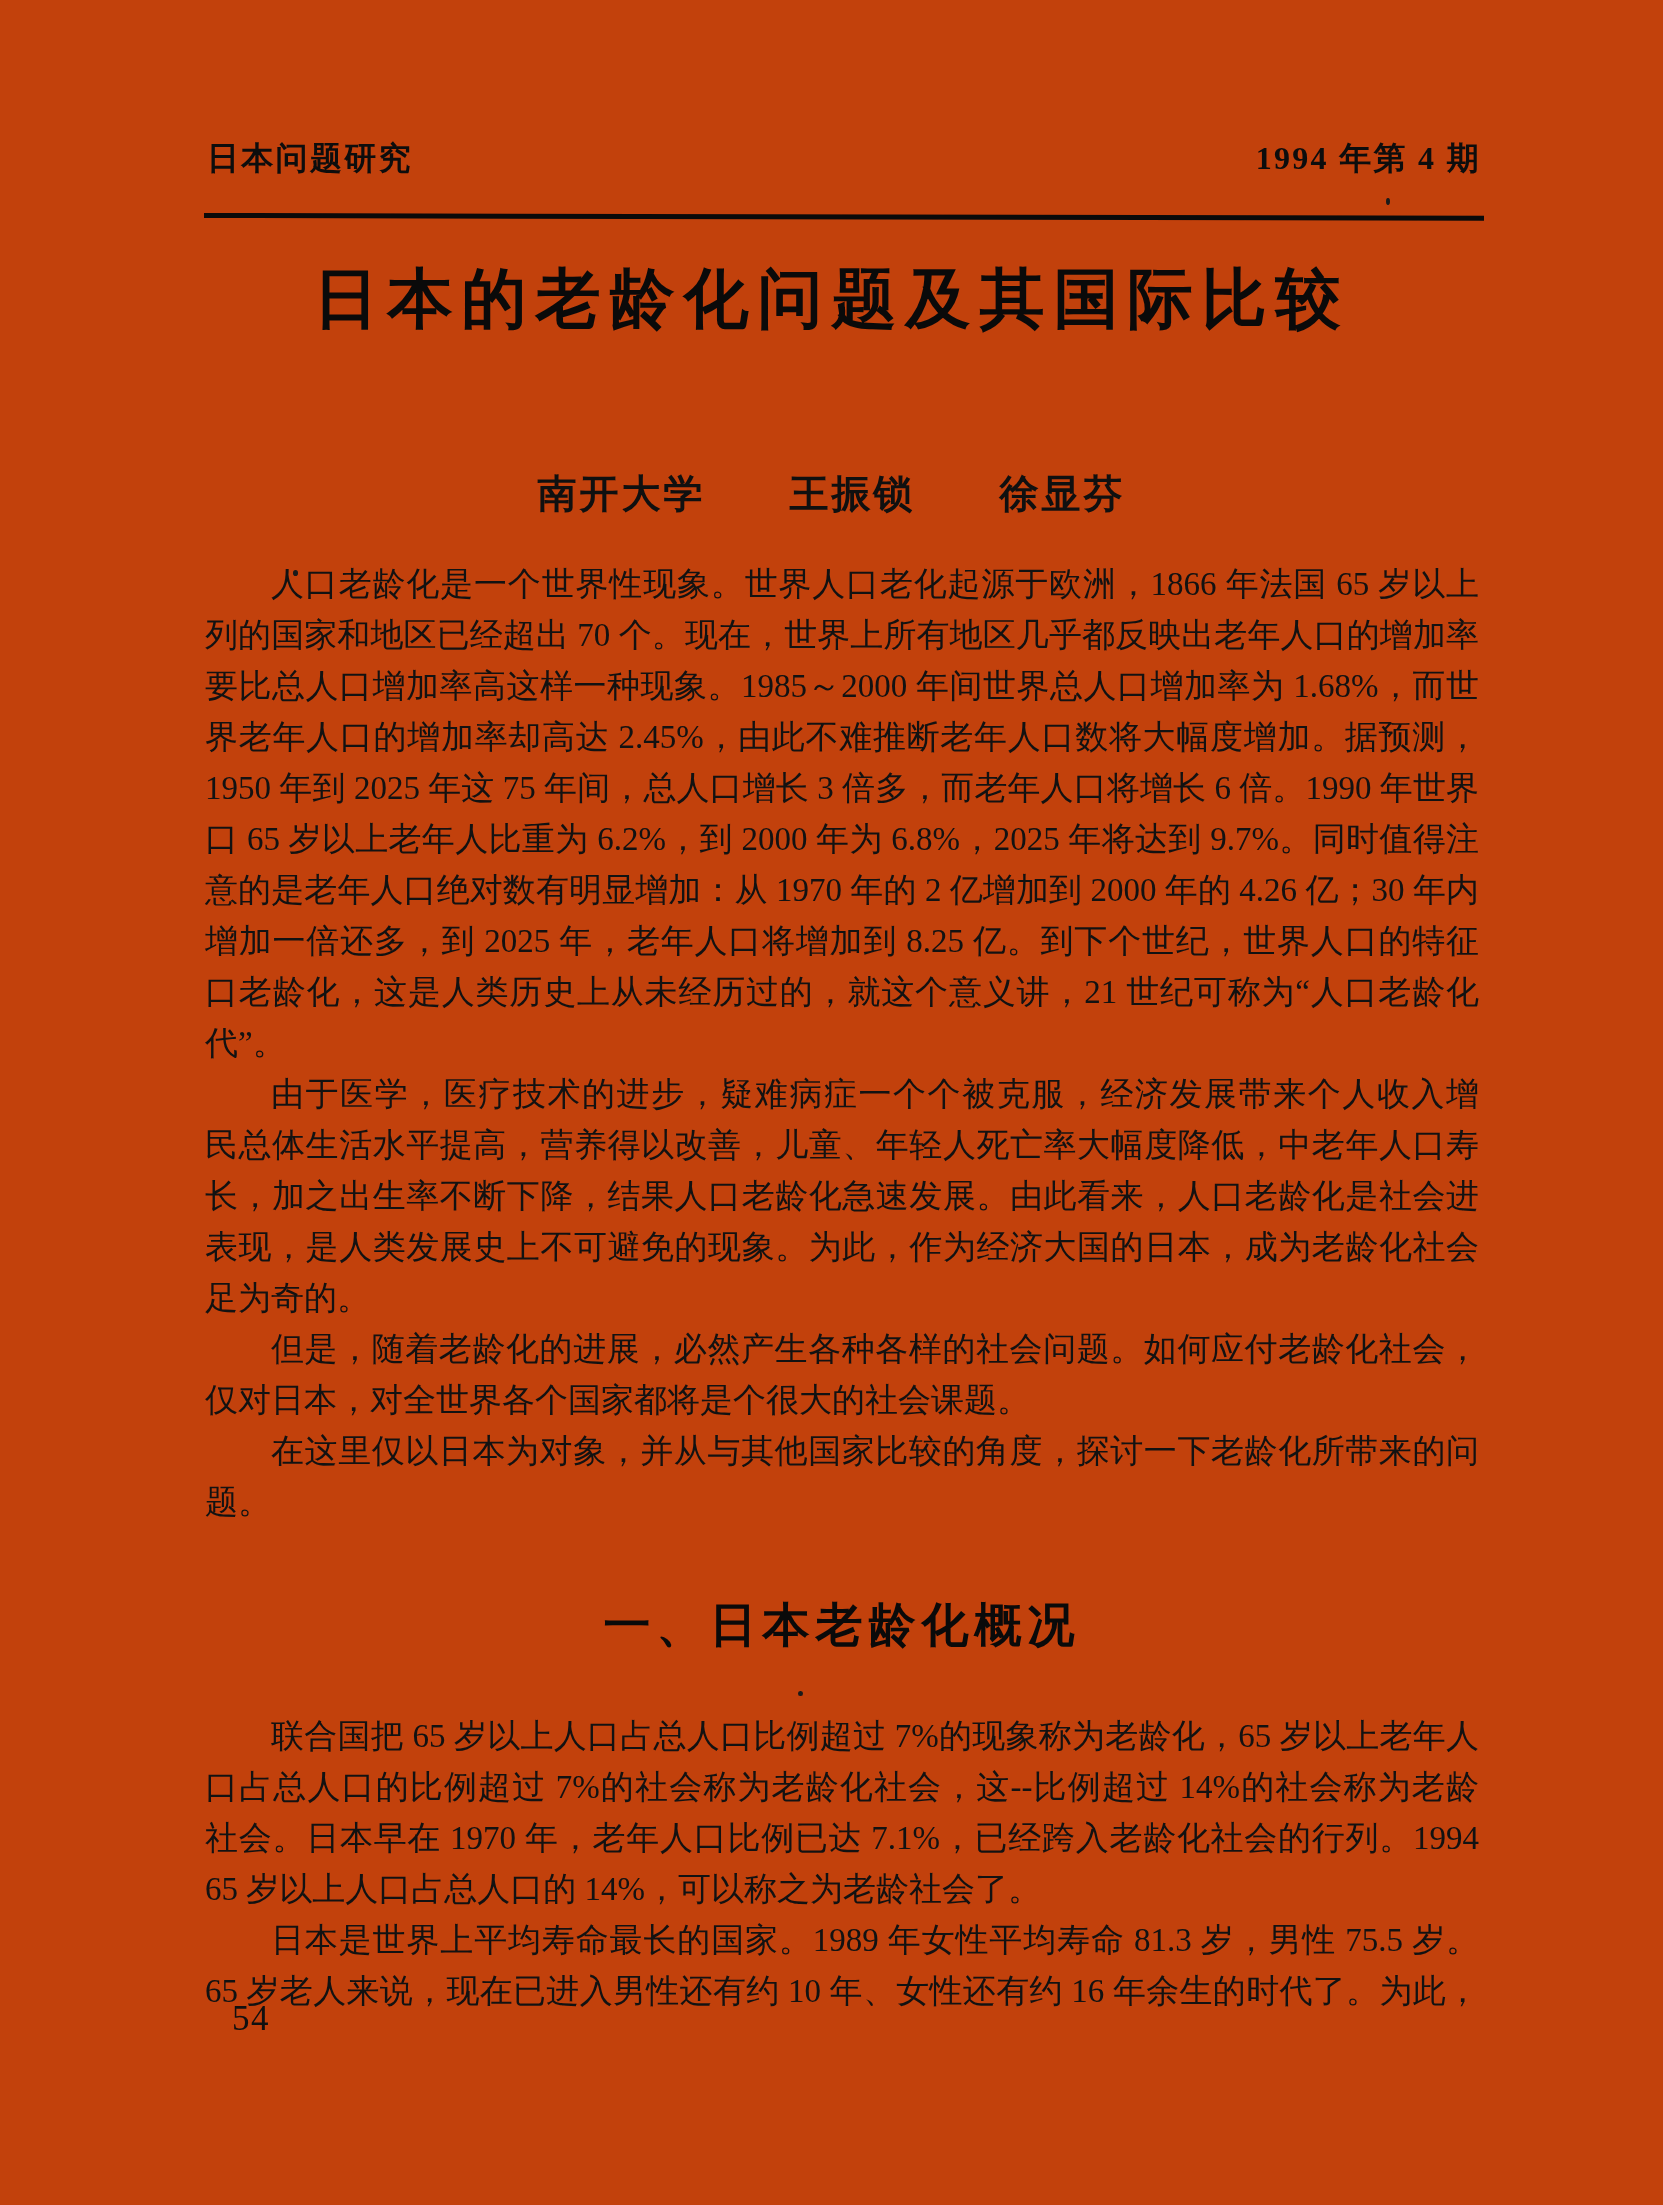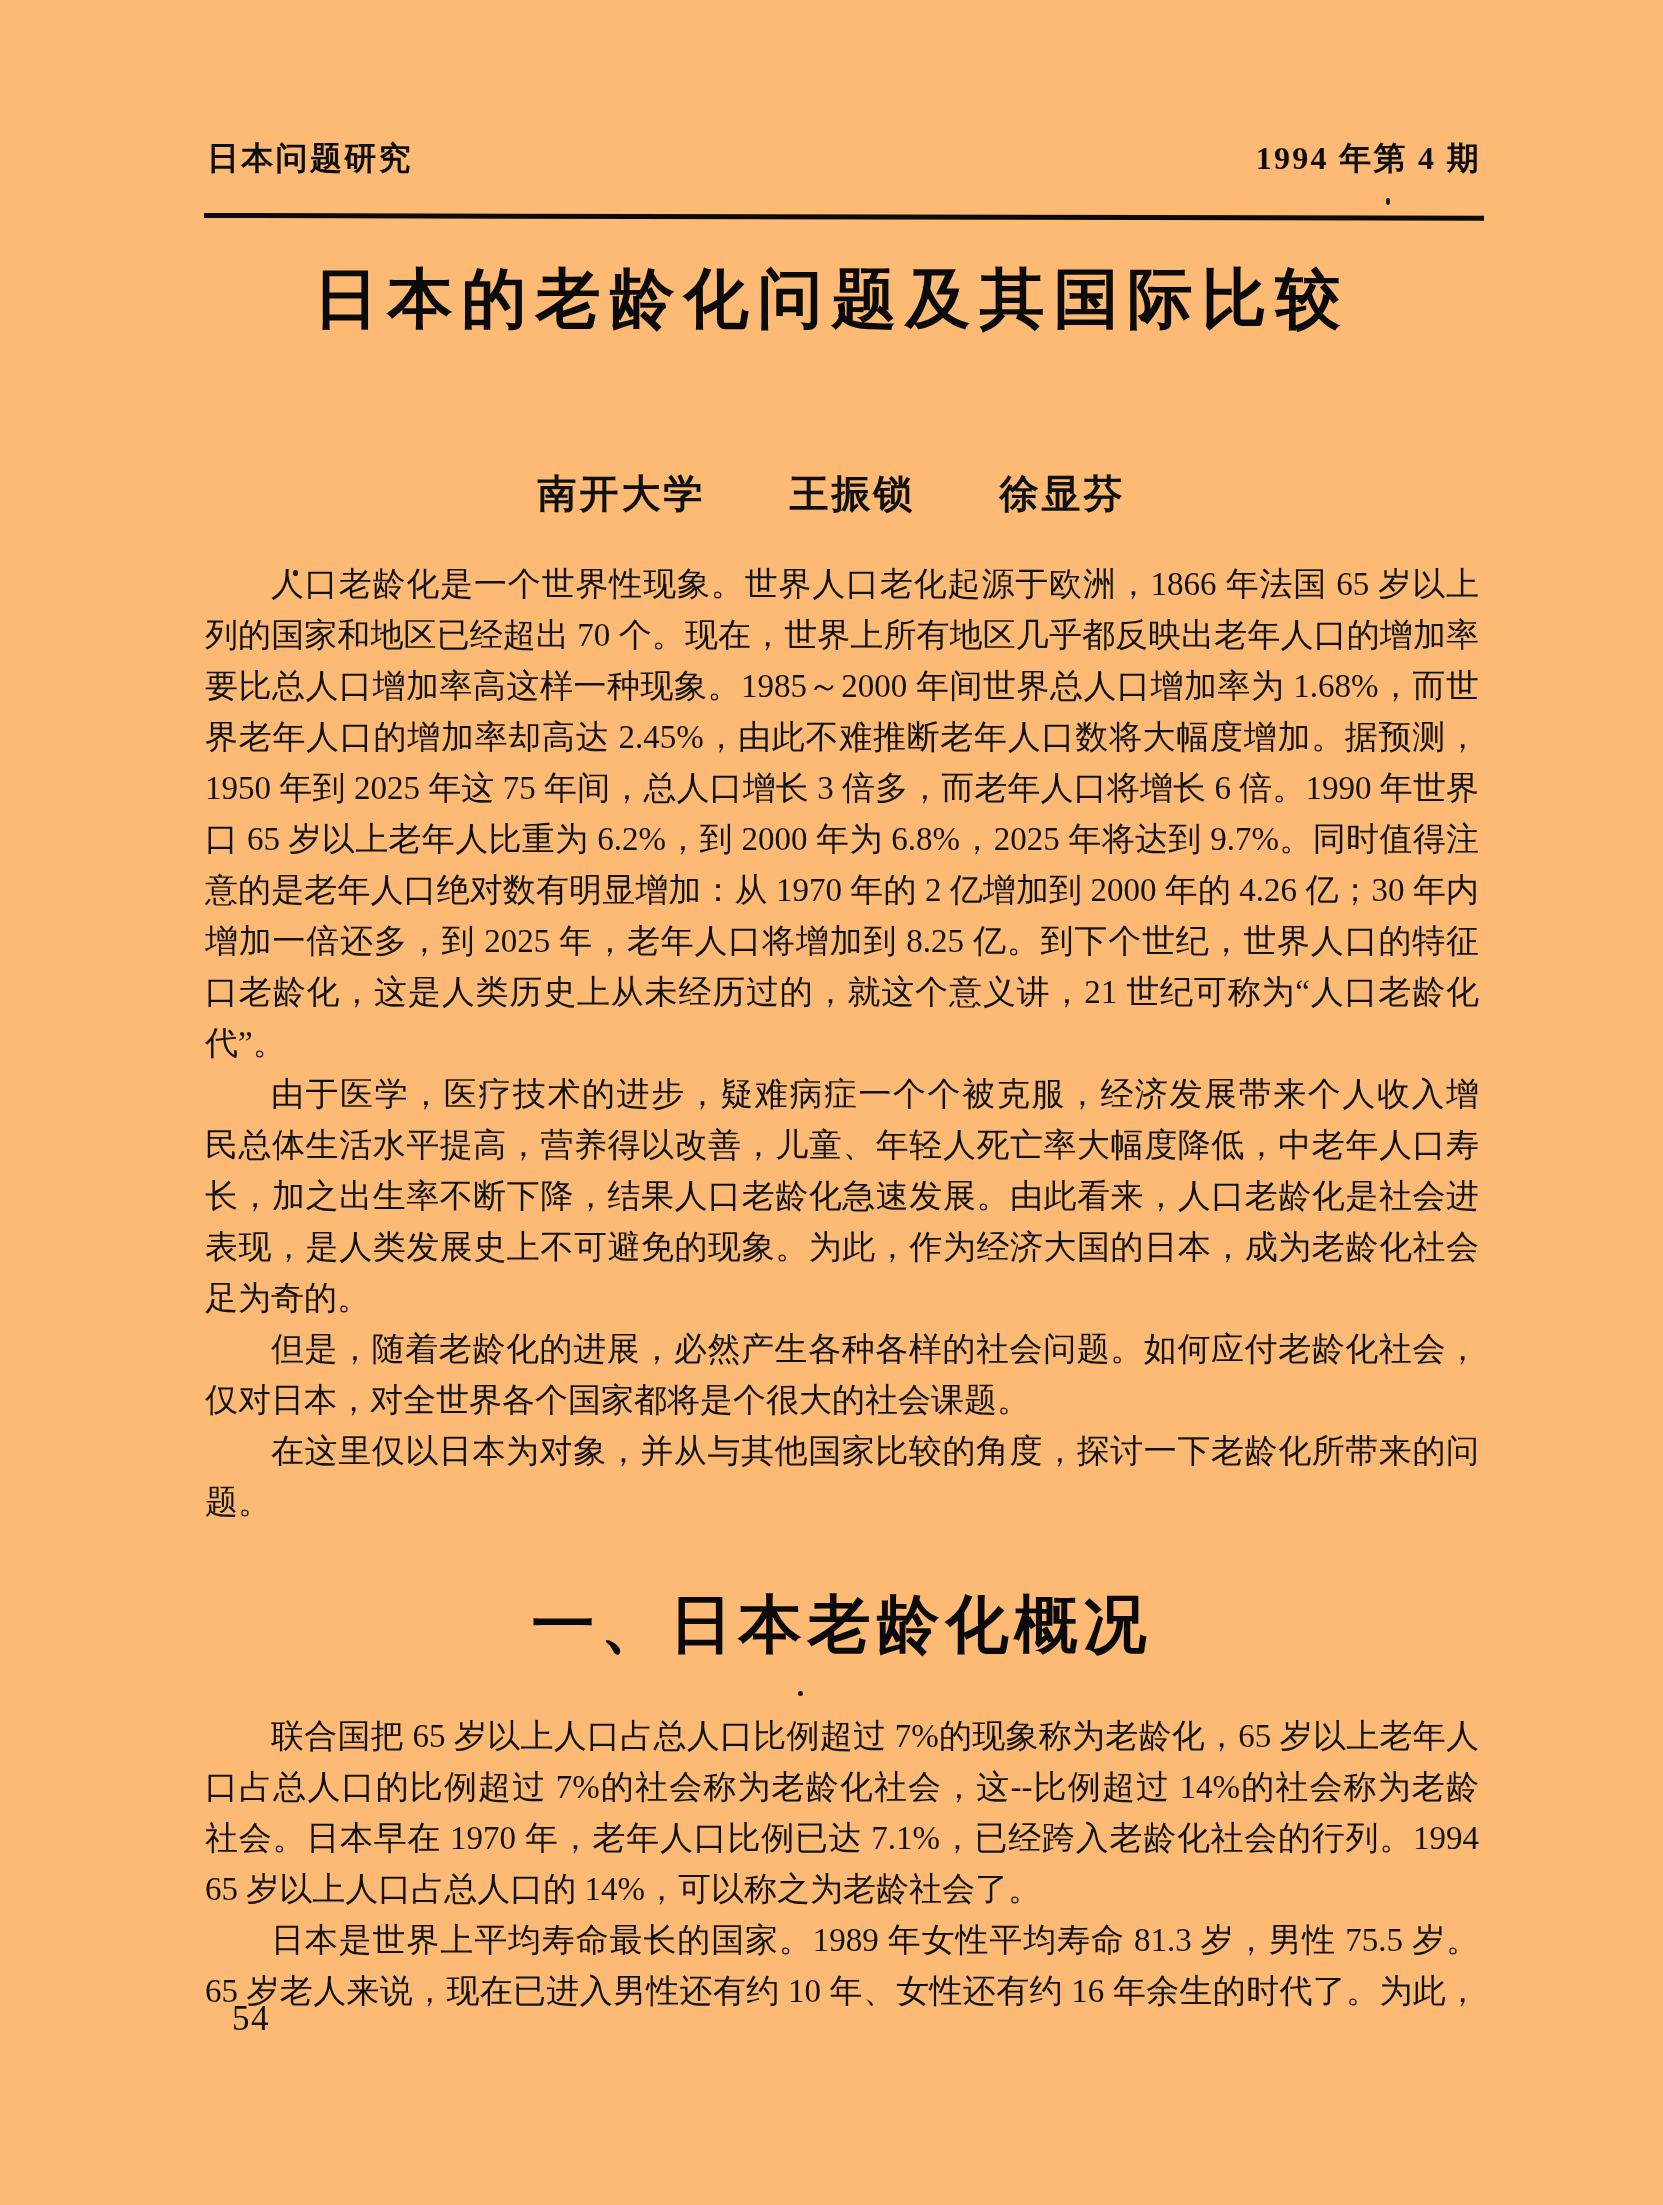--- a/index.html
+++ b/index.html
@@ -8,21 +8,21 @@
   body {
     width: 1663px; height: 2205px;
     background: #fdfdfb;
     font-family: "Liberation Serif", serif;
     color: #141414;
     position: relative;
     overflow: hidden;
   }
   .page {
     position: absolute; inset: 0;
-    background: #fdba74;
+    background: #c2410c;
   }
   
   .running-head {
     position: absolute;
     top: 137px; left: 207px; right: 182px;
     display: flex; justify-content: space-between; align-items: baseline;
     font-size: 32px; font-weight: 600; letter-spacing: 2.3px;
     color: #0d0d0d;
   }
   .head-rule {
@@ -63,21 +63,21 @@
     text-align: justify;
     text-align-last: justify;
     word-break: break-all;
     white-space: nowrap0; 
   }
   .line.first { text-indent: 66px; }
   .line.last  { text-align-last: left; }
   .section-heading {
     margin: 72px 0 60px 0;
     text-align: center;
-    font-size: 63px; font-weight: 700; letter-spacing: 6px;
+    font-size: 47px; font-weight: 700; letter-spacing: 6px;
     color: #0a0a0a;
   }
   
   .page-number {
     position: absolute;
     left: 232px; top: 1999px;
     font-size: 35px; letter-spacing: 1.5px;
     color: #101010;
   }
   

